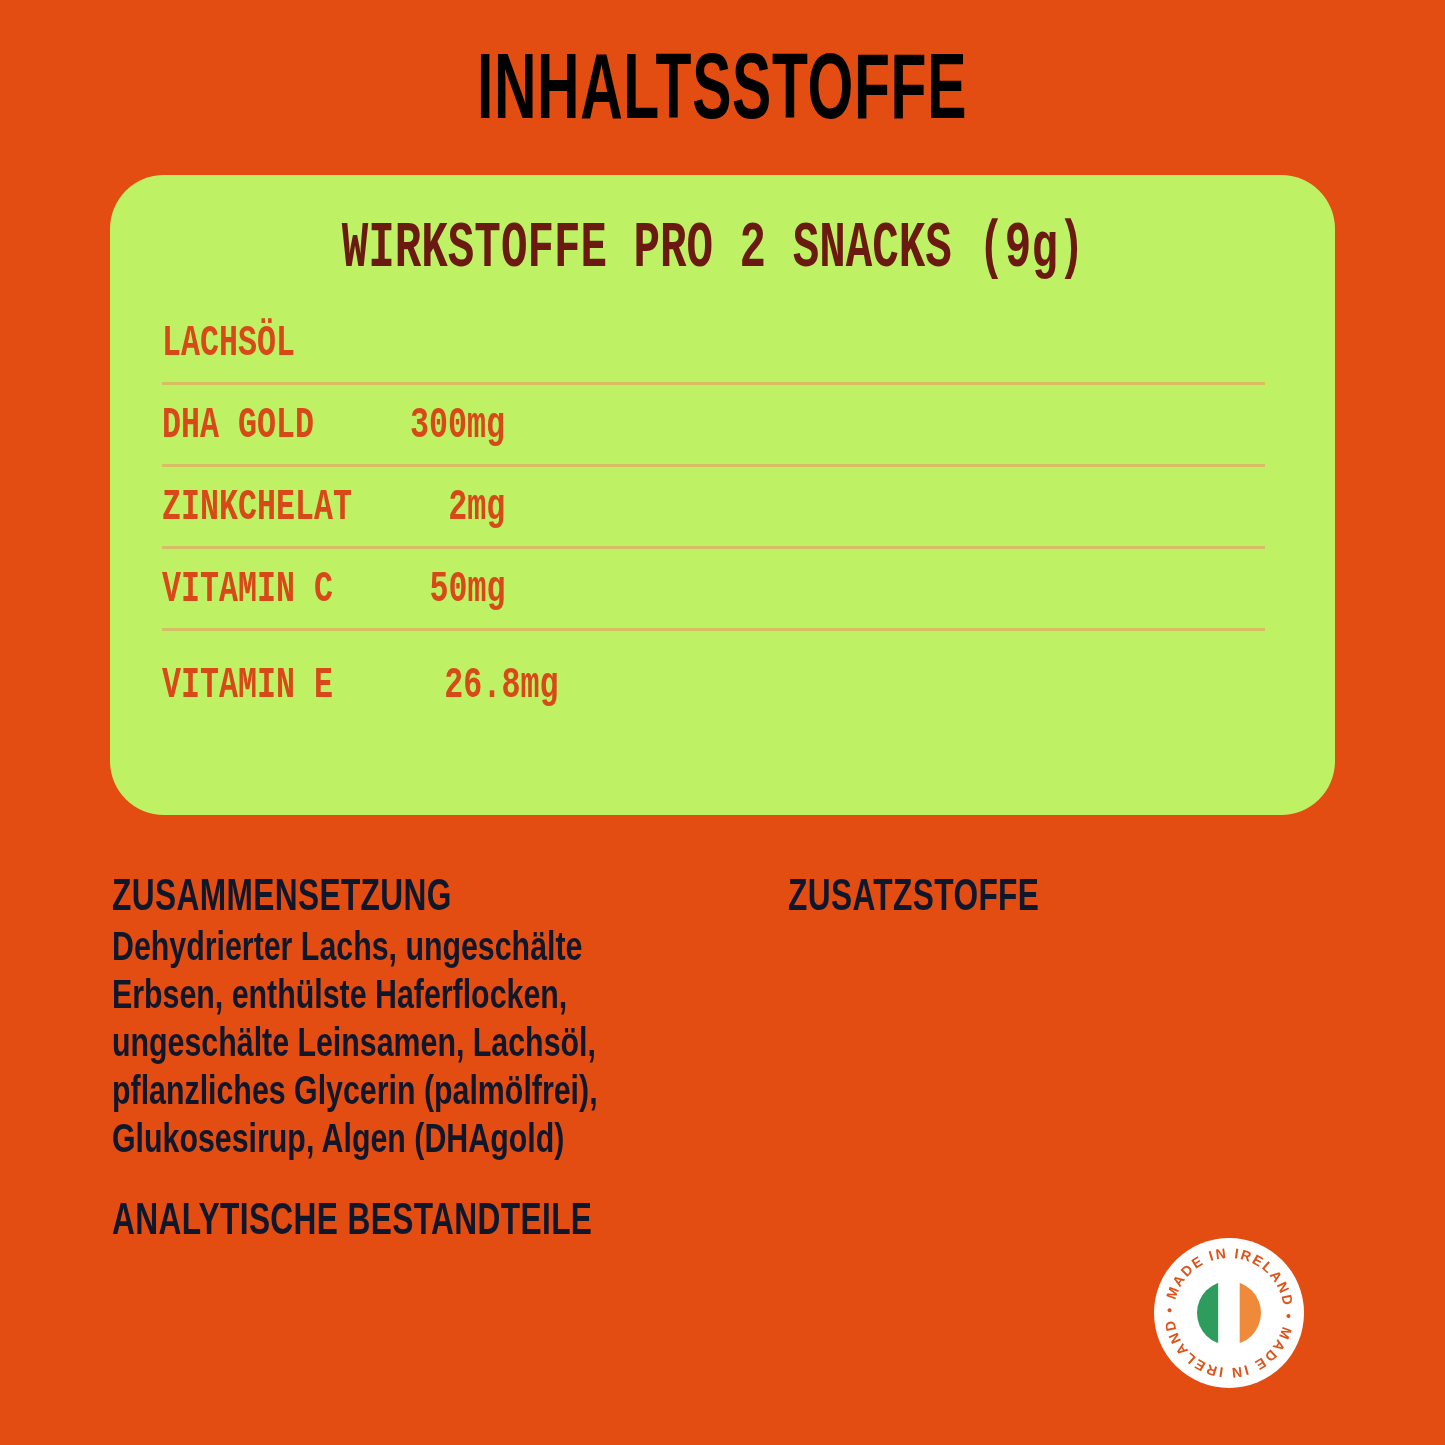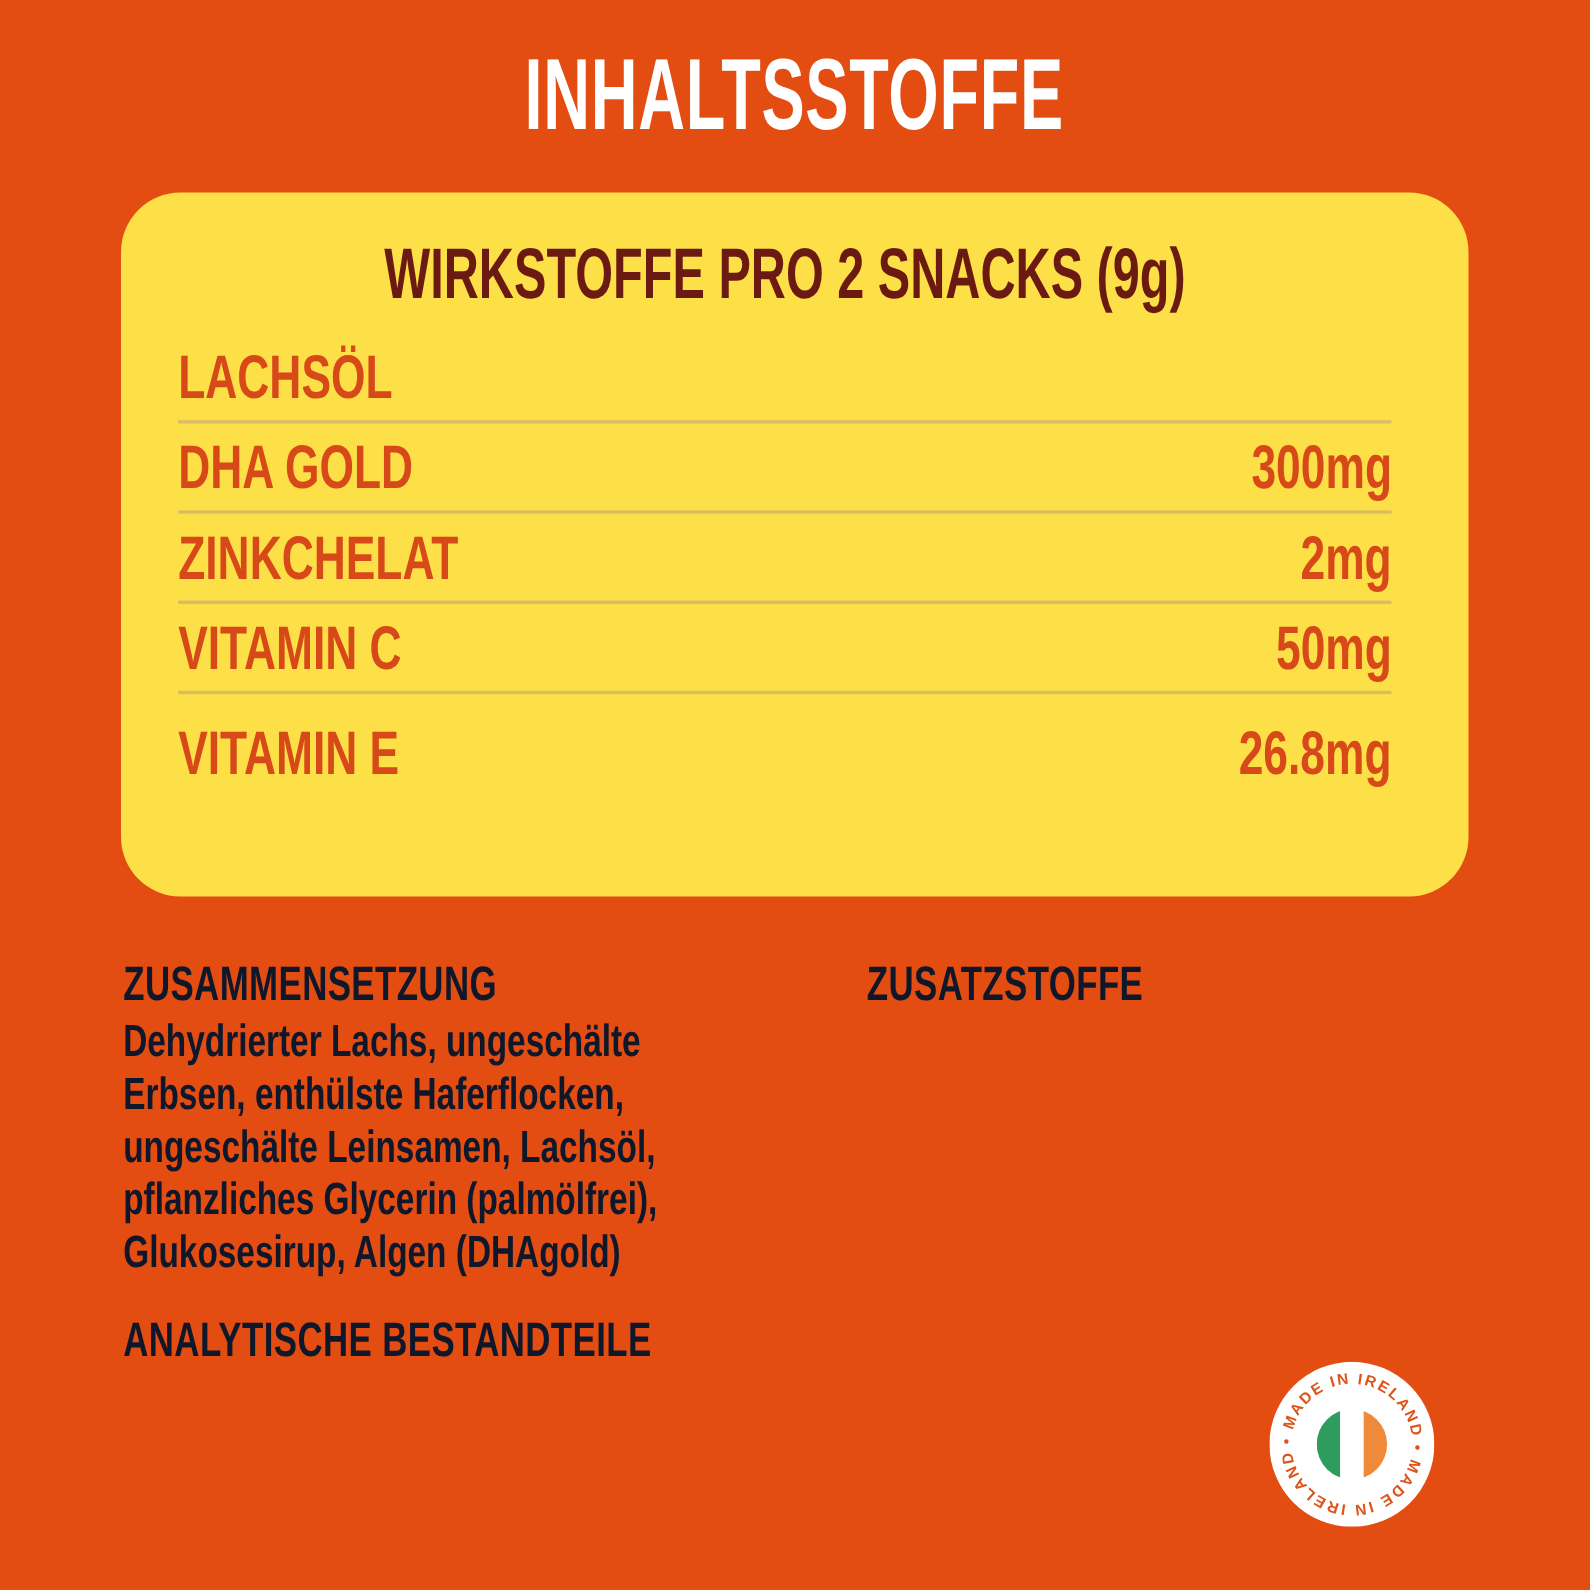--- a/index.html
+++ b/index.html
@@ -12,38 +12,39 @@
   }
   
   .cx-c{display:inline-block;transform:scaleX(.64);transform-origin:50% 50%;white-space:nowrap;}
   .cx-ch{display:inline-block;transform:scaleX(.68);transform-origin:50% 50%;white-space:nowrap;}
   .cx-l{display:inline-block;transform:scaleX(.72);transform-origin:0 50%;white-space:nowrap;}
   .cx-r{display:inline-block;transform:scaleX(.72);transform-origin:100% 50%;white-space:nowrap;}
   .cx-b{display:block;transform:scaleX(.74);transform-origin:0 0;width:136%;}
   
   .title{
     position:absolute;top:40px;left:0;width:1445px;margin:0;
-    text-align:center;color:#ffffff;font-size:92px;line-height:1;
+    text-align:center;color:#000000;font-size:92px;line-height:1;
     letter-spacing:1px;
   }
   
   .card{
     position:absolute;left:110px;top:175px;width:1225px;height:640px;
-    background:#fde047;border-radius:54px;box-sizing:border-box;
+    background:#bef264;border-radius:54px;box-sizing:border-box;
     padding:38px 70px 0 52px;
+    font-family:Liberation Mono, monospace;
   }
   .card-heading{
     margin:0;text-align:center;color:#6B1A12;
     font-size:65px;line-height:72px;
   }
   .ntable{margin-top:18px;}
   .trow{
-    display:flex;justify-content:space-between;align-items:center;
+    display:flex;align-items:center;
     height:79px;border-bottom:3px solid #D8BD66;
-    color:#D8491A;font-size:56px;line-height:1;
+    color:#D8491A;font-size:44px;line-height:1;
   }
   .trow:last-child{border-bottom:none;margin-top:14px;}
   
   .sec{position:absolute;color:#0f172a;}
   .sec-left{left:112px;top:872px;width:560px;}
   .sec-right{left:788px;top:872px;width:560px;}
   .sec-analytics{left:112px;top:1196px;width:560px;}
   .sec h3{
     margin:0;font-size:44px;line-height:46px;letter-spacing:.5px;
   }

